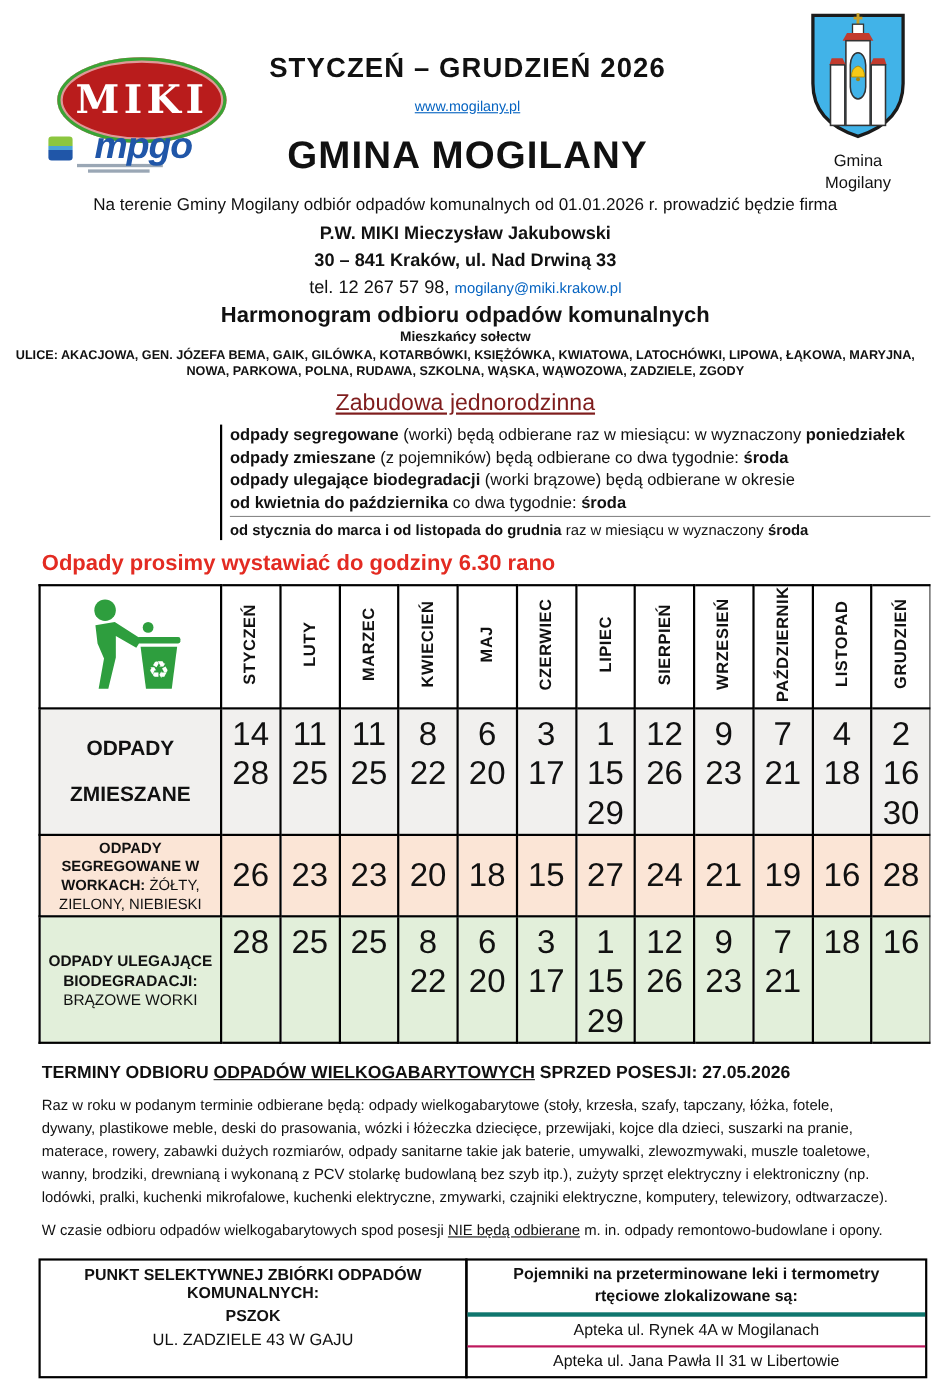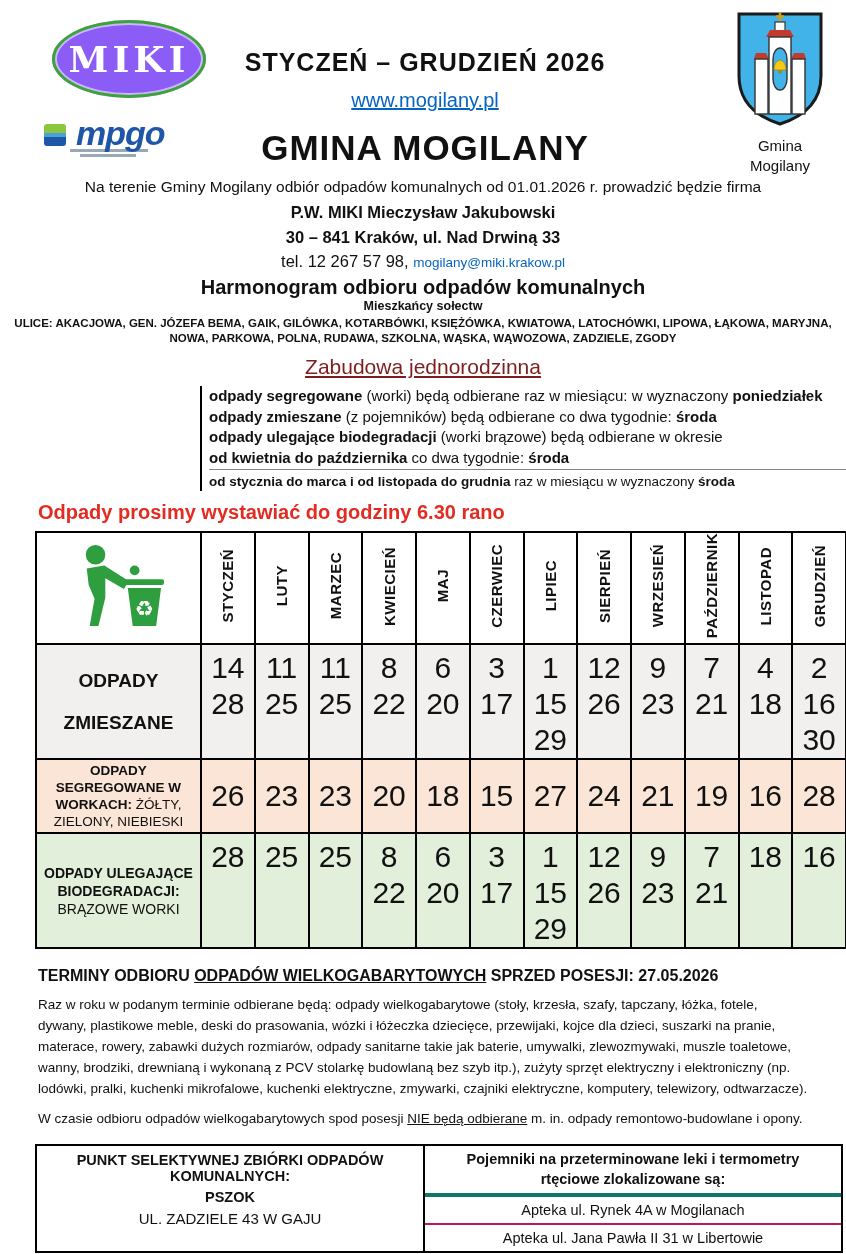--- a/index.html
+++ b/index.html
@@ -1,35 +1,35 @@
 <!DOCTYPE html>
 <html><head>
 <meta charset="utf-8">
 <style>
   * { margin:0; padding:0; box-sizing:border-box; }
   body { background:#fff; font-family:"Liberation Sans", sans-serif; color:#111; }
   .page { position:relative; width:846px; height:1254px; background:#fff; overflow:hidden; margin:0 auto; }
 
   
-  .miki-logo { position:absolute; left:52px; top:20px; width:154px; height:78px;
-    background:#8b5cf6; border-radius:50%; display:flex; align-items:center; justify-content:center;
+  .miki-logo { position:absolute; left:52px; top:52px; width:154px; height:78px;
+    background:#b91c1c; border-radius:50%; display:flex; align-items:center; justify-content:center;
     box-shadow: inset 0 0 0 3px #3aa435, inset 0 0 0 5px rgba(255,255,255,.55); }
   .miki-logo span { font-family:"DejaVu Serif", serif; font-weight:bold; font-size:36px; color:#fff; letter-spacing:4px; }
   .mpgo-logo { position:absolute; left:44px; top:120px; width:160px; height:52px; }
-  .mpgo-row { display:flex; align-items:flex-end; gap:10px; }
+  .mpgo-row { display:flex; align-items:flex-end; gap:20px; }
   .mpgo-icon { width:22px; height:22px; border-radius:3px;
     background:linear-gradient(180deg, #8cc63f 0 40%, #4aa3d8 40% 58%, #2056a8 58% 100%); }
   .mpgo-text { font-size:34px; font-weight:bold; color:#2056a8; line-height:26px; font-style:italic; letter-spacing:-1px; }
   .mpgo-sub { margin:3px 0 0 26px; }
   .mpgo-sub i { display:block; height:3px; background:#9aa7b5; margin-bottom:2px; }
   .mpgo-sub i:nth-child(1){ width:78px; } .mpgo-sub i:nth-child(2){ width:56px; margin-left:10px; }
 
   .center-head { position:absolute; left:205px; top:48px; width:440px; text-align:center; }
   .date-range { font-size:25px; font-weight:bold; letter-spacing:1px; }
-  .website { display:inline-block; margin-top:12px; font-size:20px; color:#0563c1; text-decoration:underline; cursor:pointer; }
+  .website { display:inline-block; margin-top:12px; font-size:13px; color:#0563c1; text-decoration:underline; cursor:pointer; }
   .municipality { margin-top:16px; font-size:35px; font-weight:bold; letter-spacing:1px; }
 
   .crest-wrap { position:absolute; left:726px; top:10px; width:108px; text-align:center; }
   .crest-caption { margin-top:4px; font-size:15px; line-height:20px; color:#111; }
 
   
   .content { position:absolute; left:0; top:178px; width:846px; text-align:center; }
   .provider-line { font-size:15.5px; }
   .company { margin-top:7px; font-size:16.5px; font-weight:bold; }
   .address { margin-top:6px; font-size:16.5px; font-weight:bold; }

